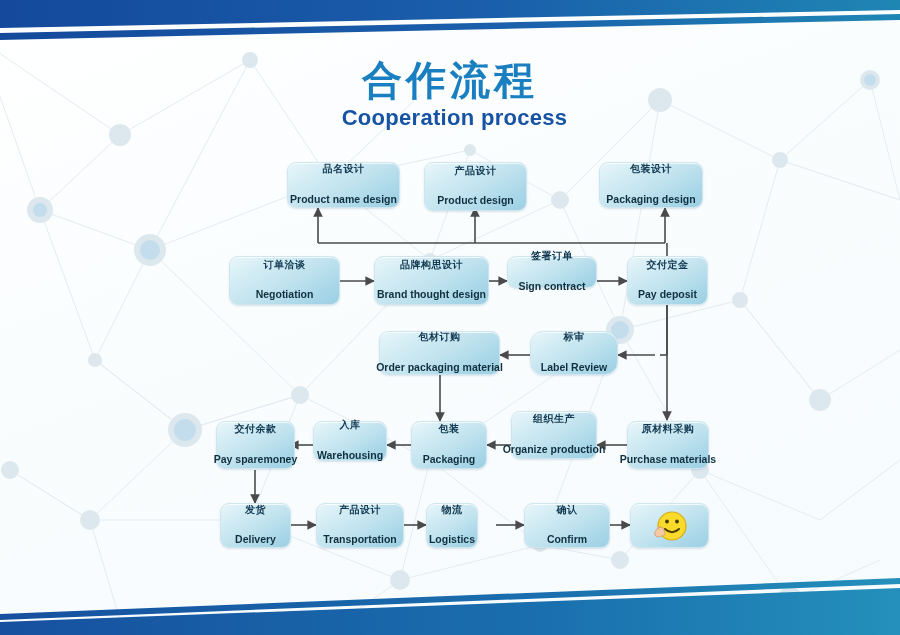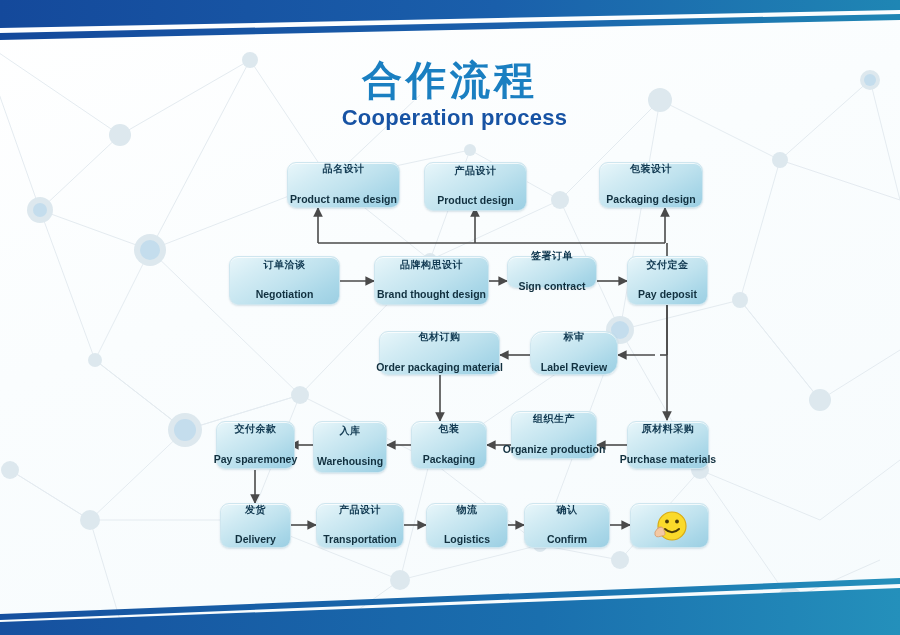--- a/index.html
+++ b/index.html
@@ -273,21 +273,21 @@
   </div>
   <div class="node" style="left:530px; top:331px; width:88px; height:44px;border-radius:13px;">
     <div class="cn">标审</div>
     <div class="en">Label Review</div>
   </div>
 
   <div class="node" style="left:216px; top:421px; width:79px; height:48px;">
     <div class="cn">交付余款</div>
     <div class="en">Pay sparemoney</div>
   </div>
-  <div class="node" style="left:313px; top:421px; width:74px; height:52px;">
+  <div class="node" style="left:313px; top:421px; width:74px; height:40px;">
     <div class="cn">入库</div>
     <div class="en">Warehousing</div>
   </div>
   <div class="node" style="left:411px; top:421px; width:76px; height:48px;">
     <div class="cn">包装</div>
     <div class="en">Packaging</div>
   </div>
   <div class="node" style="left:511px; top:411px; width:86px; height:48px;">
     <div class="cn">组织生产</div>
     <div class="en">Organize production</div>
@@ -298,21 +298,21 @@
   </div>
 
   <div class="node" style="left:220px; top:503px; width:71px; height:45px;">
     <div class="cn">发货</div>
     <div class="en">Delivery</div>
   </div>
   <div class="node" style="left:316px; top:503px; width:88px; height:45px;">
     <div class="cn">产品设计</div>
     <div class="en">Transportation</div>
   </div>
-  <div class="node" style="left:426px; top:503px; width:82px; height:45px;">
+  <div class="node" style="left:426px; top:503px; width:52px; height:45px;">
     <div class="cn">物流</div>
     <div class="en">Logistics</div>
   </div>
   <div class="node" style="left:524px; top:503px; width:86px; height:45px;">
     <div class="cn">确认</div>
     <div class="en">Confirm</div>
   </div>
   <div class="node smiley" style="left:630px; top:503px; width:79px; height:45px;">
     <svg class="smiley-face" width="38" height="36" viewBox="0 0 38 36">
       <circle cx="21" cy="18" r="14" fill="#fada2a" stroke="#d9ab16" stroke-width="1.2"></circle>

